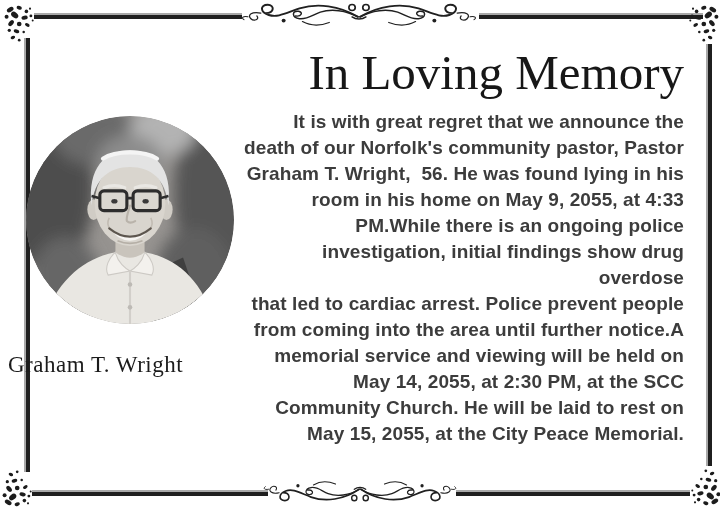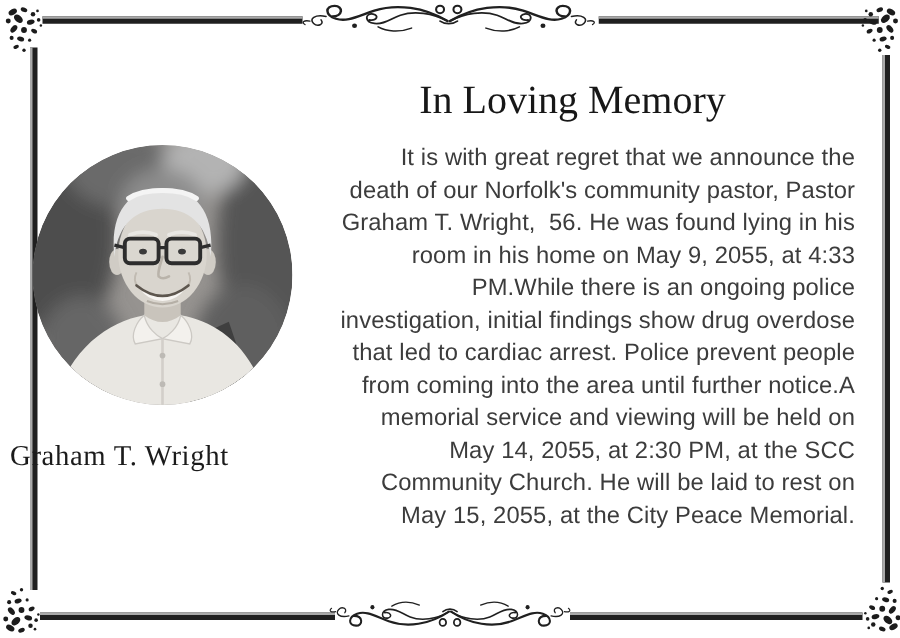--- a/index.html
+++ b/index.html
@@ -31,26 +31,26 @@
     overflow:hidden;
   }
   .photo-circle svg{display:block;width:100%;height:100%;}
   .photo-caption{
     position:absolute;left:8px;top:352px;width:244px;text-align:left;
     font-family:"Liberation Serif", serif;font-size:23px;color:#1b1b1b;letter-spacing:.5px;
   }
   
   .content{position:absolute;left:232px;top:46px;width:452px;text-align:right;}
   .memorial-title{
-    margin:16px;font-family:"Liberation Serif", serif;font-weight:400;
-    font-size:32px;line-height:1.12;color:#171717;white-space:nowrap;text-align:center;
+    margin:0;font-family:"Liberation Serif", serif;font-weight:400;
+    font-size:49px;line-height:1.12;color:#171717;white-space:nowrap;
   }
   .obituary{
     margin:8px 0 0 0;font-size:19px;line-height:26px;color:#3c3c3c;
-    white-space:pre-wrap;letter-spacing:.1px;
+    white-space:pre-wrap;letter-spacing:.1px;font-weight:bold;
   }
 </style>
 </head>
 <body>
 
 <svg width="0" height="0" style="position:absolute" aria-hidden="true">
   <defs>
     <g id="flourish-shape" stroke="#202020" fill="none" stroke-width="2" stroke-linecap="round">
       <g id="flourish-half">
         <path d="M121,17 C140,5 162,2 180,8 C194,13 202,18 211,15 C220,12 220,4 212,4 C205,4 205,13 214,13"></path>

